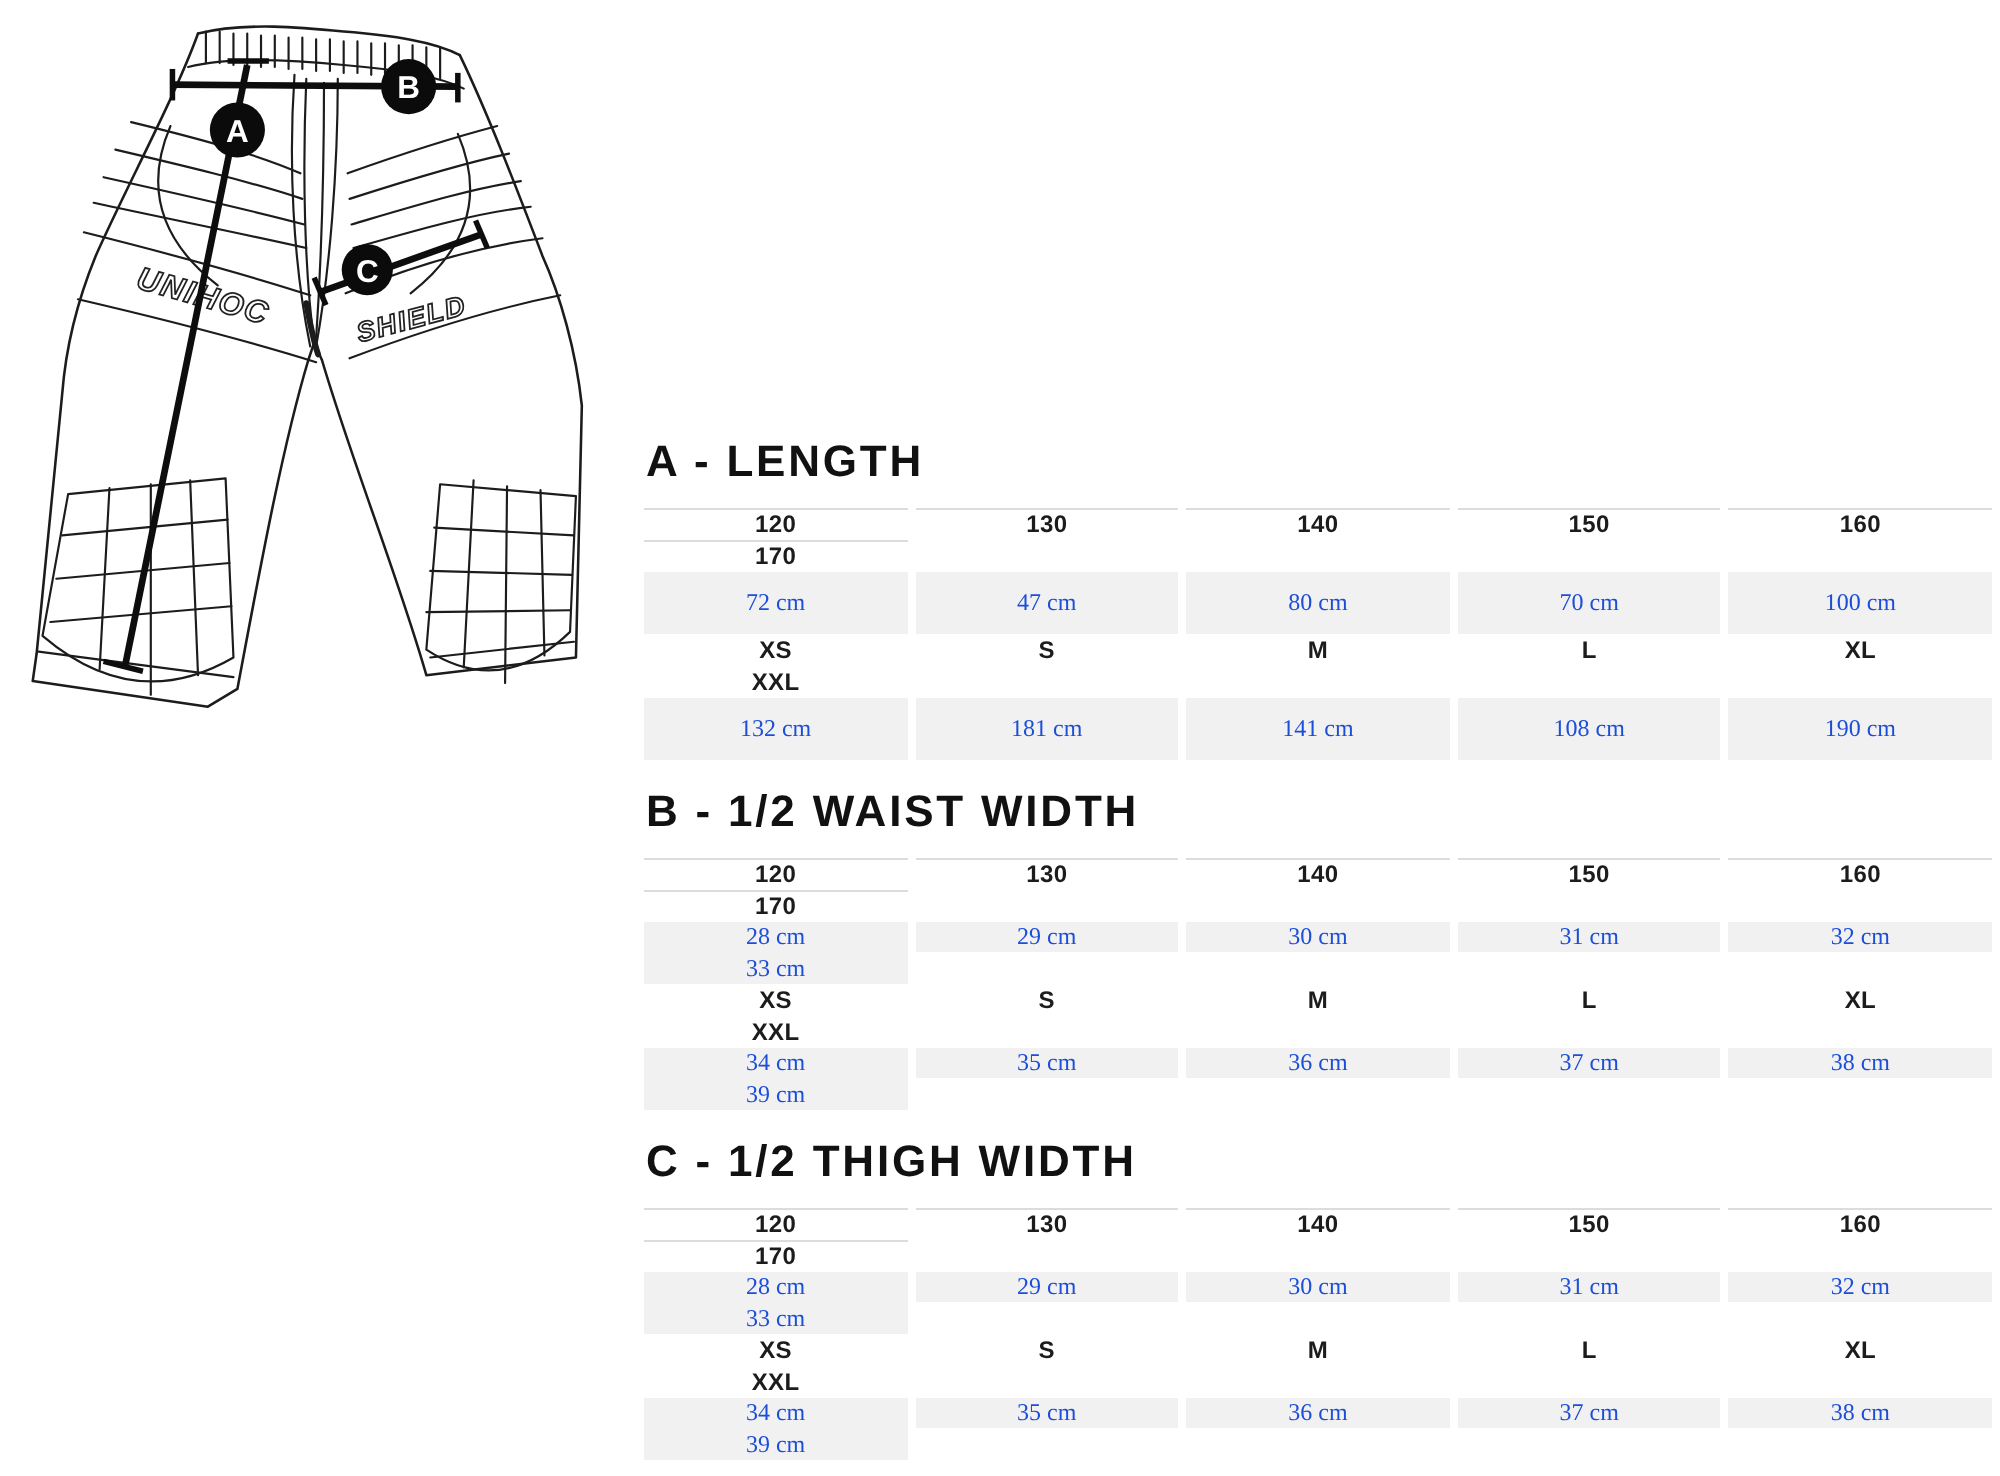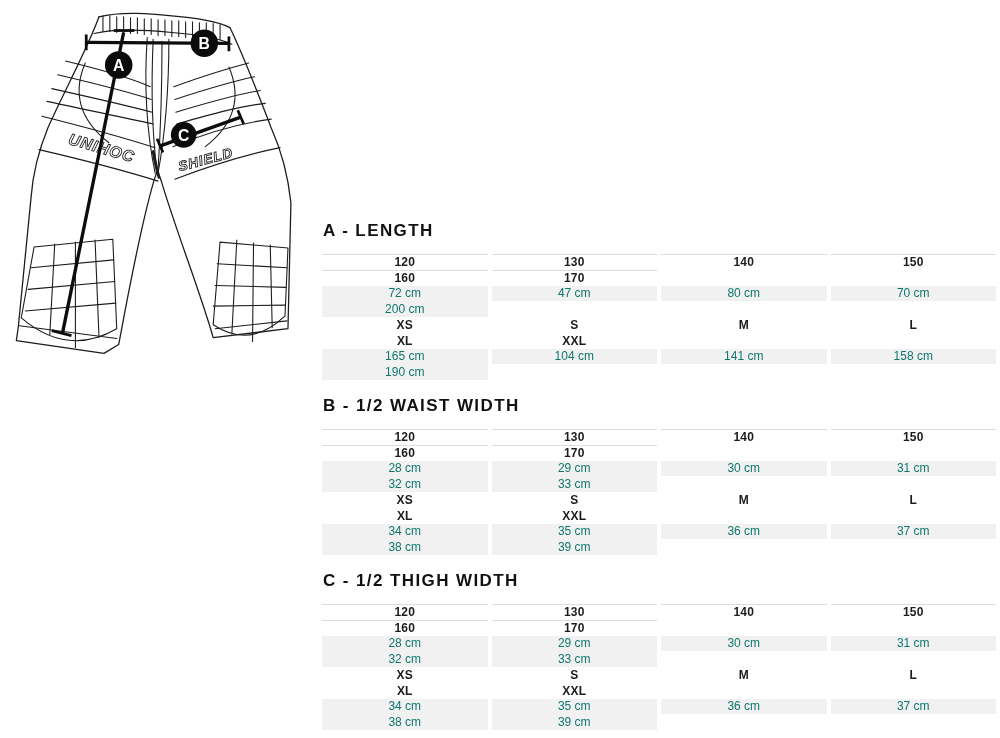--- a/index.html
+++ b/index.html
@@ -10,38 +10,38 @@
   }
   .illustration{
     position:absolute;left:4px;top:2px;width:316px;height:372px;
   }
   .tables{
     position:absolute;left:322px;top:221px;width:674px;
   }
   .size-section{display:block;}
   .section-title{
     margin:0 0 14px 1px;
-    font-size:17px;line-height:19px;font-weight:bold;
+    font-size:22px;line-height:19px;font-weight:bold;
     letter-spacing:1.4px;color:#111111;text-transform:uppercase;
     transform-origin:left center;
   }
   .size-table{
     margin:0 0 16px 0;
   }
   .trow{
-    display:grid;grid-template-columns:repeat(4,1fr);column-gap:4px;
+    display:grid;grid-template-columns:repeat(5,1fr);column-gap:4px;
     height:31.5px;
   }
   .cell{
     display:flex;align-items:center;justify-content:center;
     font-size:12px;white-space:nowrap;
   }
   .trow:first-child .cell{border-top:1px solid #dcdcdc;}
   .cell.header{background:#ffffff;font-weight:bold;color:#1c1c1c;letter-spacing:.2px;}
-  .cell.value{background:#f1f1f1;color:#0f766e;}
+  .cell.value{background:#f1f1f1;color:#1d4ed8;font-family:Liberation Serif, serif;}
   svg .ln{fill:none;stroke:#1c1c1c;stroke-width:1.3;stroke-linecap:round;stroke-linejoin:round;}
   svg .thin{stroke-width:1.1;}
   svg .meas{fill:none;stroke:#0d0d0d;stroke-width:3.4;stroke-linecap:butt;}
   svg .tick{fill:none;stroke:#0d0d0d;stroke-width:2.8;stroke-linecap:butt;}
   svg .marker-circle{fill:#0b0b0b;stroke:none;}
   svg .marker-letter{
     fill:#ffffff;font-family:"Liberation Sans",sans-serif;
     font-weight:bold;font-size:16px;text-anchor:middle;
   }
   svg .brand{
@@ -147,35 +147,35 @@
           <div class="cell header">140</div>
           <div class="cell header">150</div>
           <div class="cell header">160</div>
           <div class="cell header">170</div>
         </div>
         <div class="trow value">
           <div class="cell value">72 cm</div>
           <div class="cell value">47 cm</div>
           <div class="cell value">80 cm</div>
           <div class="cell value">70 cm</div>
-          <div class="cell value">200 cm</div>
+          <div class="cell value">100 cm</div>
         </div>
         <div class="trow header">
           <div class="cell header">XS</div>
           <div class="cell header">S</div>
           <div class="cell header">M</div>
           <div class="cell header">L</div>
           <div class="cell header">XL</div>
           <div class="cell header">XXL</div>
         </div>
         <div class="trow value">
-          <div class="cell value">165 cm</div>
-          <div class="cell value">104 cm</div>
+          <div class="cell value">132 cm</div>
+          <div class="cell value">181 cm</div>
           <div class="cell value">141 cm</div>
-          <div class="cell value">158 cm</div>
+          <div class="cell value">108 cm</div>
           <div class="cell value">190 cm</div>
         </div>
       </div>
     </section>
     <section class="size-section">
       <h2 class="section-title">B - 1/2 WAIST WIDTH</h2>
       <div class="size-table">
         <div class="trow header">
           <div class="cell header">120</div>
           <div class="cell header">130</div>

